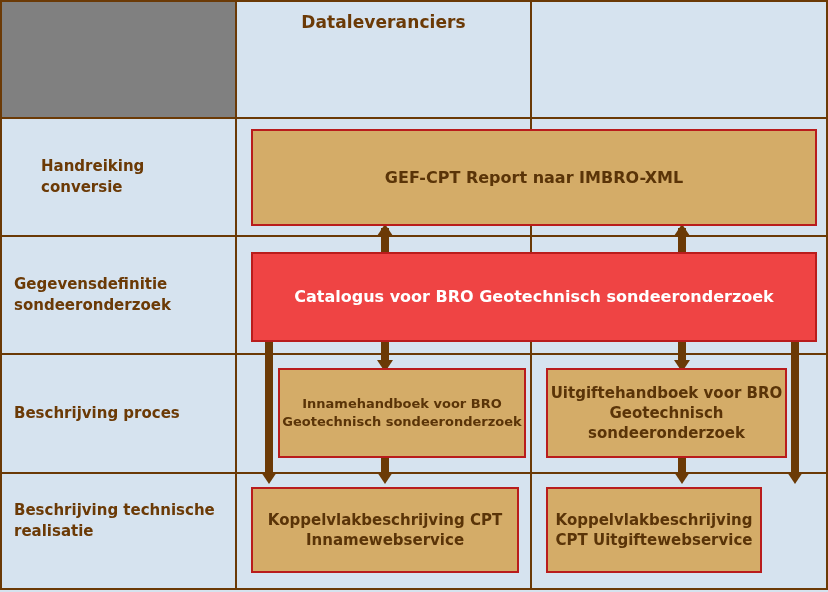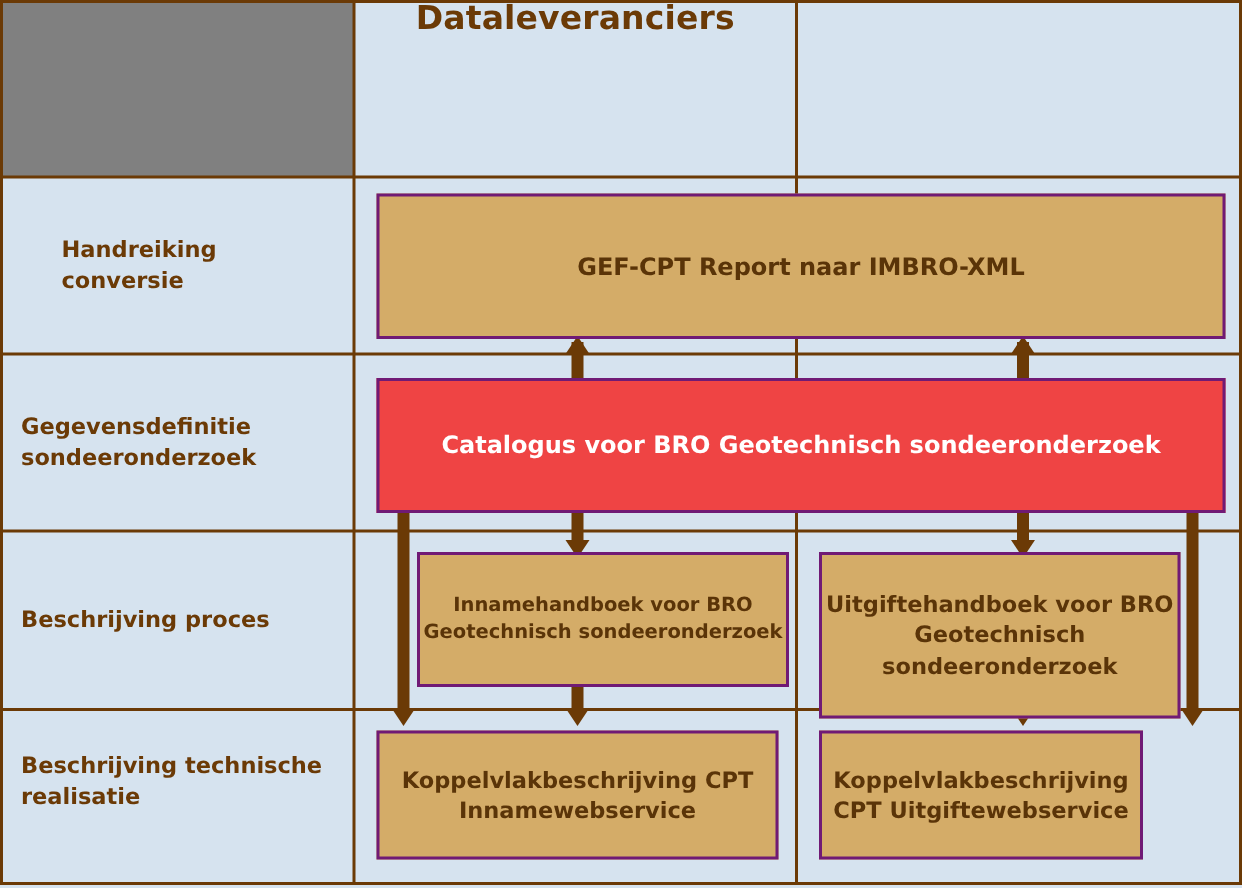--- a/index.html
+++ b/index.html
@@ -23,43 +23,43 @@
   
   .gray-block{
     position:absolute;left:0;top:0;width:236px;height:118px;
     background:#808080;
   }
 
   
   .col-header{
     position:absolute;top:0;height:118px;
     display:flex;align-items:flex-start;justify-content:center;
-    padding-top:0;
+    padding-top:12px;
     box-sizing:border-box;
     color:#6b3a06;
-    font-size:22px;font-weight:bold;
+    font-size:17px;font-weight:bold;
     letter-spacing:.1px;
   }
 
   
   .row-label{
     position:absolute;left:0;width:236px;
     display:flex;align-items:center;
     box-sizing:border-box;
     padding:0 14px;
     color:#6b3a06;
     font-size:15px;font-weight:bold;
     line-height:1.35;
   }
 
   
   .node{
     position:absolute;
     box-sizing:border-box;
-    border:2px solid #701a75;
+    border:2px solid #b91c1c;
     display:flex;align-items:center;justify-content:center;
     text-align:center;
     line-height:1.35;
     color:#5a3408;
   }
   .node.tan{background:#d4ac68;color:#5a3408;font-weight:bold;}
   .node.dark{background:#ef4444;color:#ffffff;font-weight:bold;}
 
   
   .conn{position:absolute;background:#6b3a06;}
@@ -126,19 +126,19 @@
 
   <div class="conn" style="left:678px;top:457px;width:8px;height:18px;"></div>
   <div class="arrowhead arrow-down" style="left:674px;top:472px;"></div>
 
   <div class="node tan" style="left:251px;top:129px;width:566px;height:97px;font-size:16px;">GEF-CPT Report naar IMBRO-XML</div>
 
   <div class="node dark" style="left:251px;top:252px;width:566px;height:90px;font-size:16px;">Catalogus voor BRO Geotechnisch sondeeronderzoek</div>
 
   <div class="node tan" style="left:278px;top:368px;width:248px;height:90px;font-size:13px;">Innamehandboek voor BRO Geotechnisch sondeeronderzoek</div>
 
-  <div class="node tan" style="left:546px;top:368px;width:241px;height:111px;font-size:15px;">Uitgiftehandboek voor BRO Geotechnisch sondeeronderzoek</div>
+  <div class="node tan" style="left:546px;top:368px;width:241px;height:90px;font-size:15px;">Uitgiftehandboek voor BRO Geotechnisch sondeeronderzoek</div>
 
   <div class="node tan" style="left:251px;top:487px;width:268px;height:86px;font-size:15px;">Koppelvlakbeschrijving CPT Innamewebservice</div>
 
   <div class="node tan" style="left:546px;top:487px;width:216px;height:86px;font-size:15px;">Koppelvlakbeschrijving CPT Uitgiftewebservice</div>
 
 </div>
 
 </body></html>

